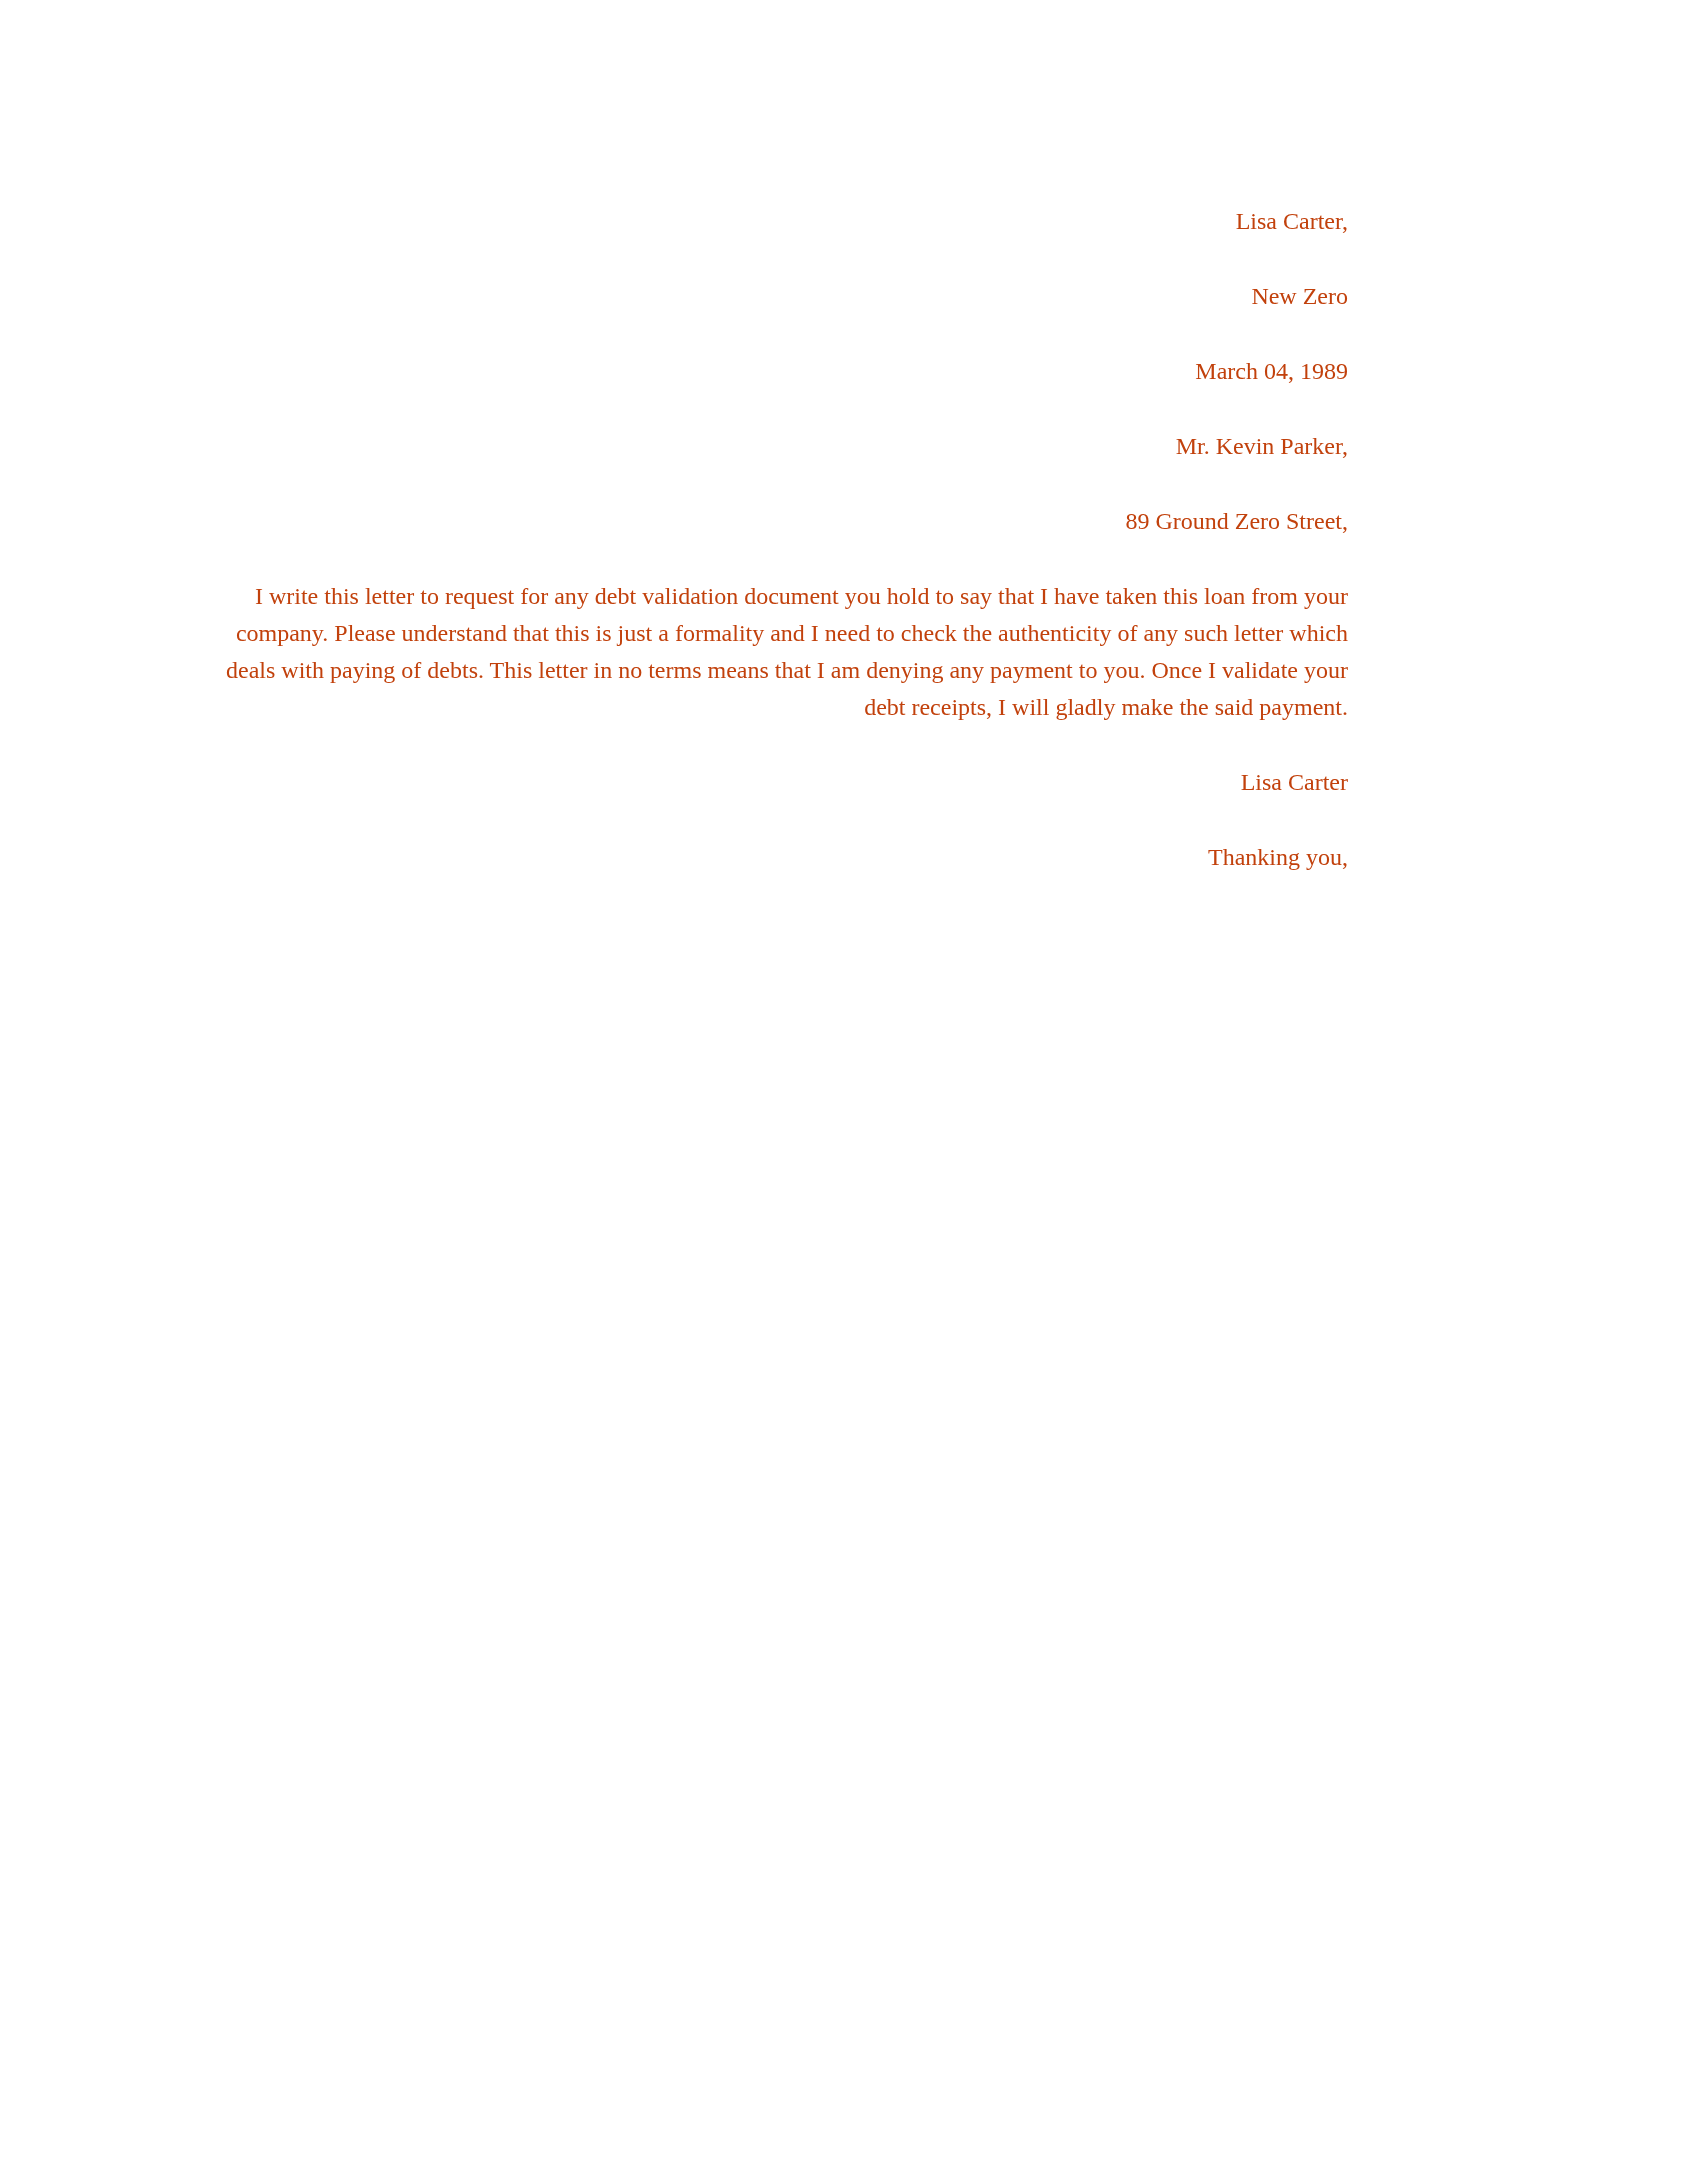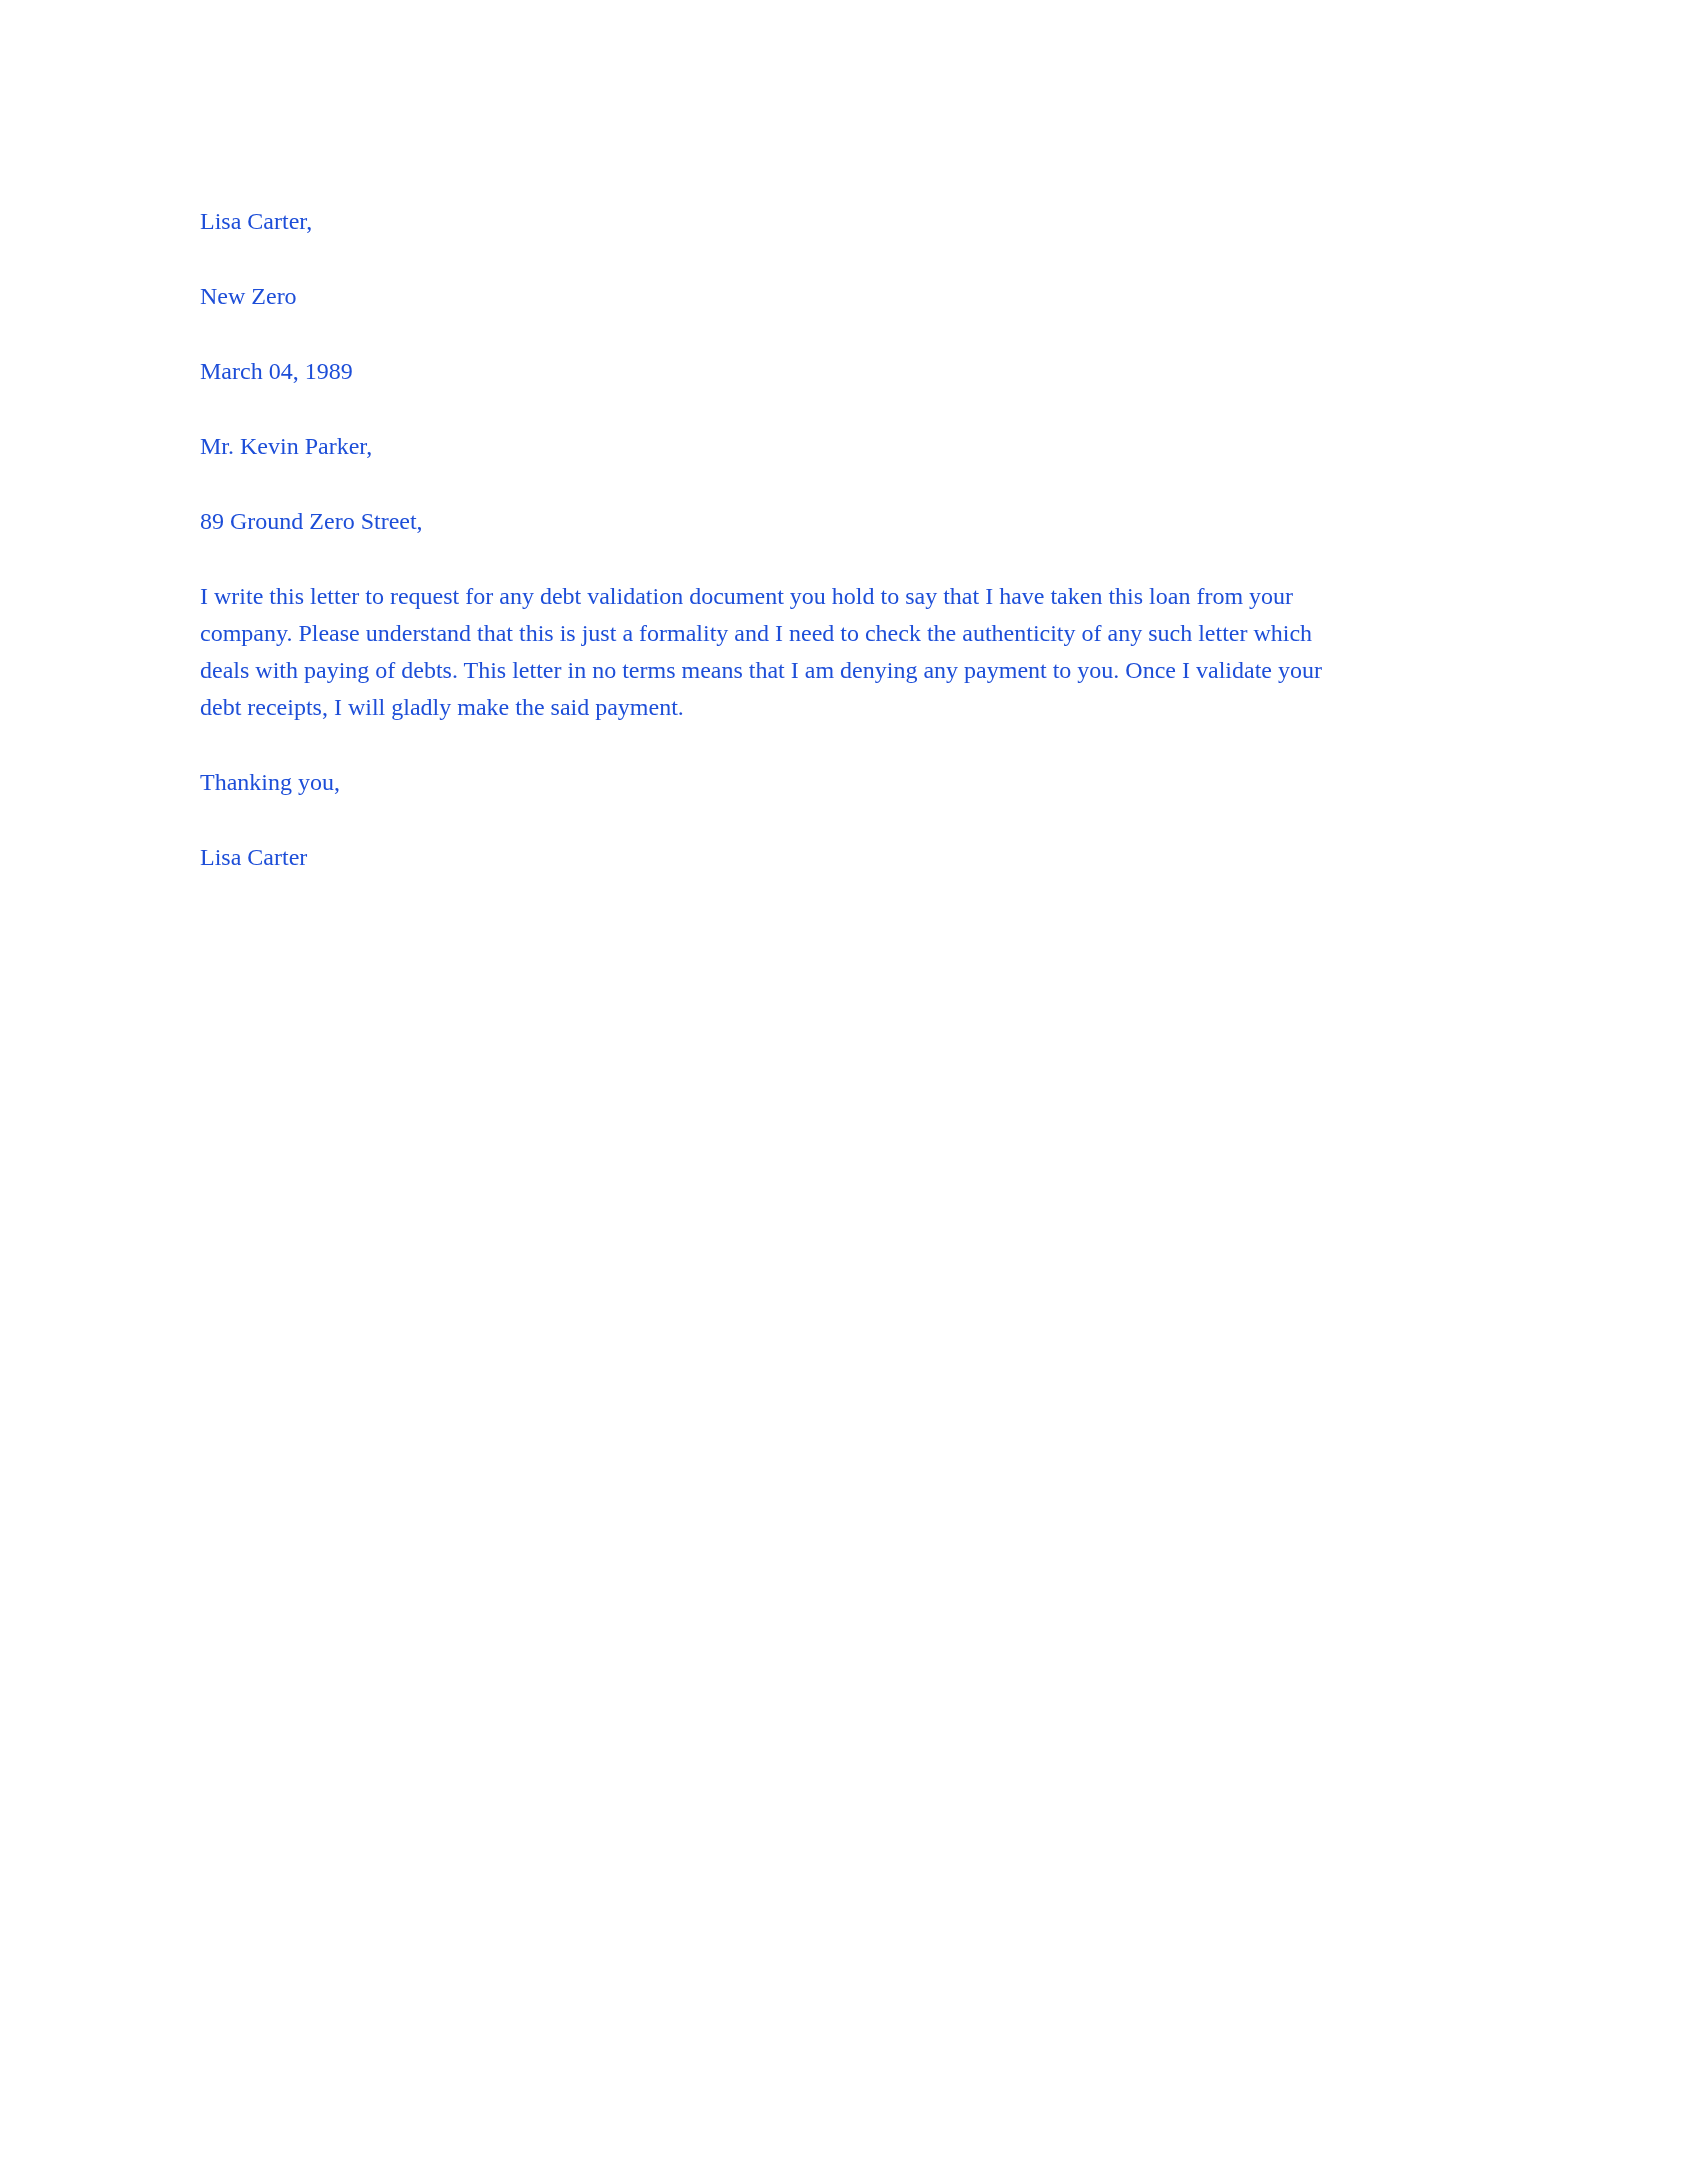--- a/index.html
+++ b/index.html
@@ -26,33 +26,33 @@
   .letter {
     position: absolute;
     left: 200px;
     top: 203px;
     width: 1148px;
   }
   .letter p {
     margin: 0 0 38px 0;
     font-size: 24px;
     line-height: 37px;
-    color: #1d4ed8;
+    color: #c2410c;
     font-weight: 400;
-    text-align: left;
+    text-align: right;
   }
 </style>
 </head>
 <body>
 
 <div class="page">
   <div class="letter">
     <p>Lisa Carter,</p>
     <p>New Zero</p>
     <p>March 04, 1989</p>
     <p>Mr. Kevin Parker,</p>
     <p>89 Ground Zero Street,</p>
     <p>I write this letter to request for any debt validation document you hold to say that I have taken this loan from your company. Please understand that this is just a formality and I need to check the authenticity of any such letter which deals with paying of debts. This letter in no terms means that I am denying any payment to you. Once I validate your debt receipts, I will gladly make the said payment.</p>
+    <p>Lisa Carter</p>
     <p>Thanking you,</p>
-    <p>Lisa Carter</p>
   </div>
 </div>
 
 
 </body></html>

